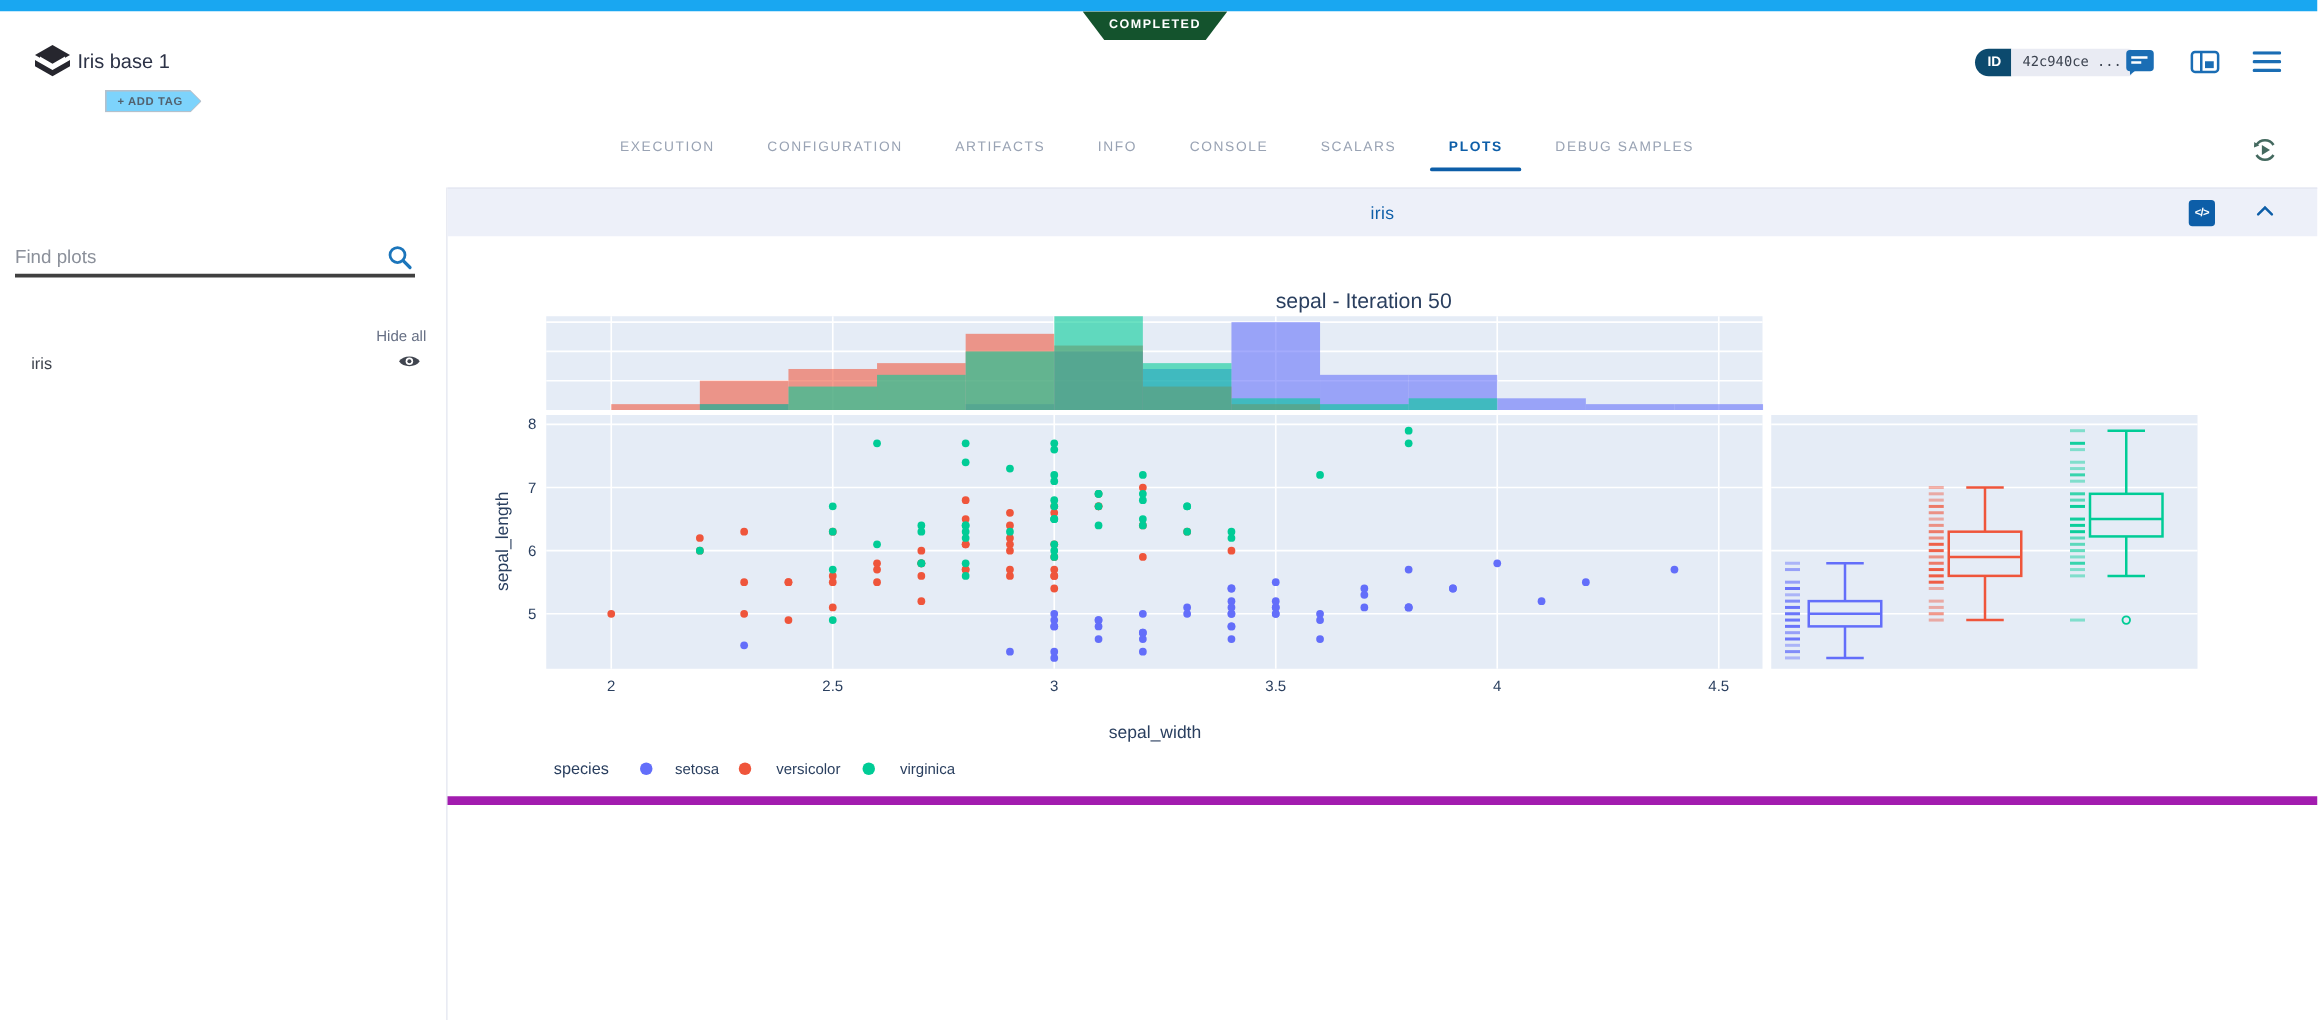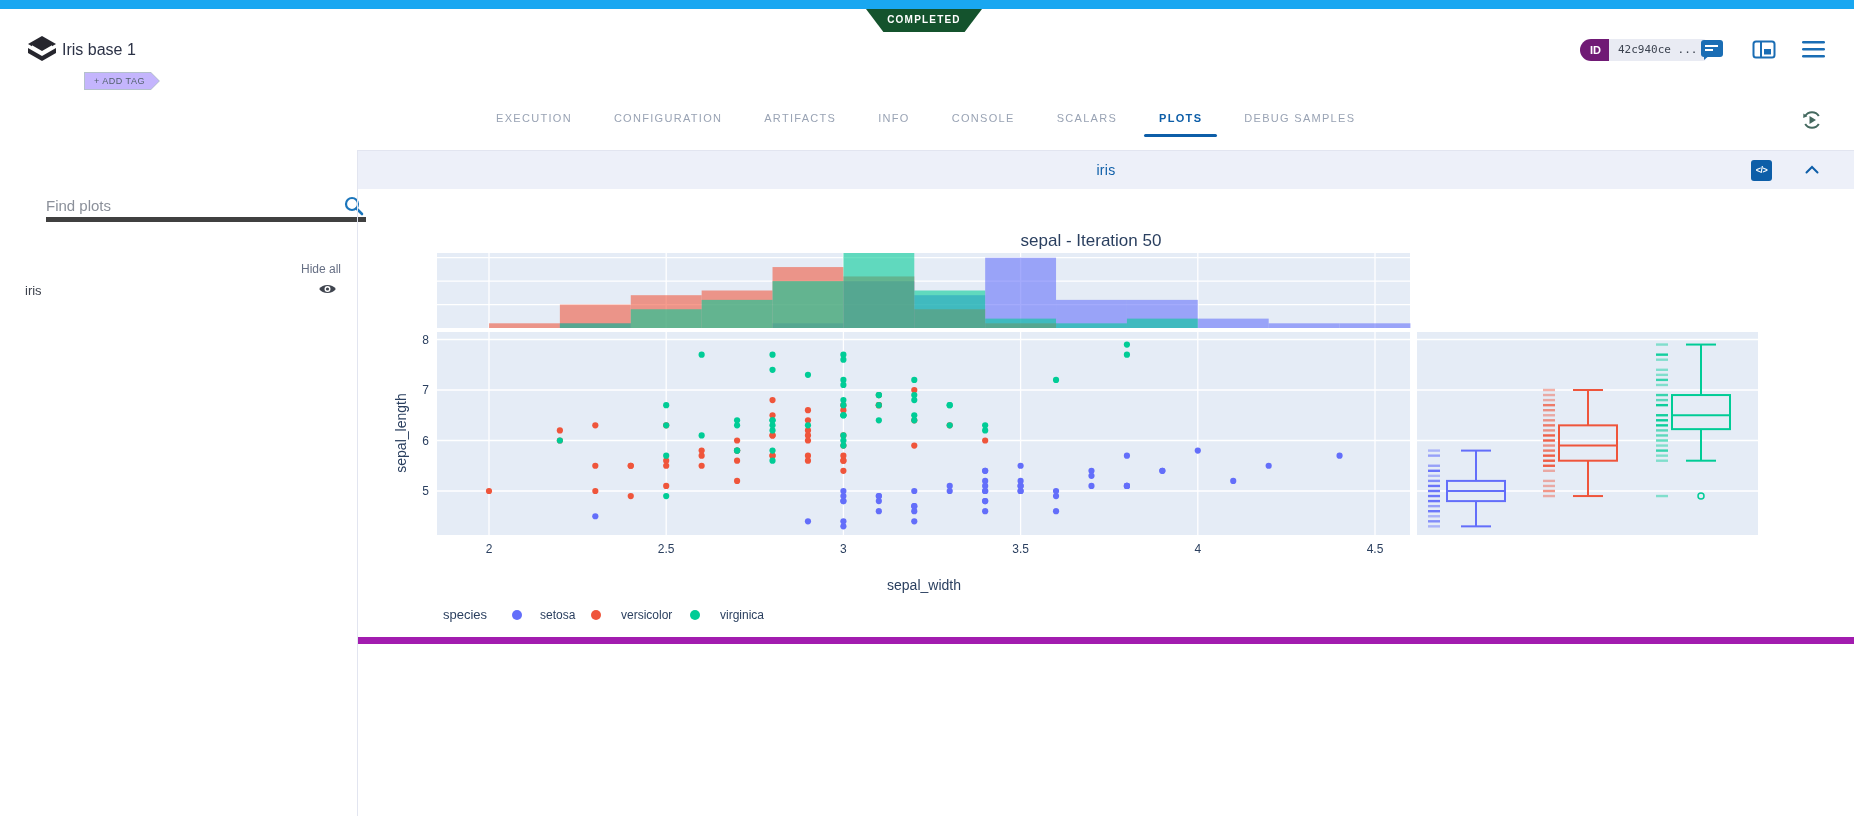--- a/index.html
+++ b/index.html
@@ -14,41 +14,41 @@
     color:#fff; font-size:10px; font-weight:bold; letter-spacing:1.2px;
     text-align:center; line-height:21px; }
 
   
   .logo { left:26px; top:36px; }
   .exp-title { left:62px; top:41px; font-size:16px; color:#2c3246; font-weight:500; }
   .tag-chip { left:84px; top:72px; height:18px;
     clip-path:polygon(0 0,calc(100% - 9px) 0,100% 50%,calc(100% - 9px) 100%,0 100%);
     background:#b4c0cc; padding:1px; }
   .tag-chip-inner { clip-path:polygon(0 0,calc(100% - 8px) 0,100% 50%,calc(100% - 8px) 100%,0 100%);
-    background:#c4b5fd; height:16px; font-size:9px; color:#52616e; letter-spacing:.5px;
-    line-height:16px; padding:0 14px 0 9px; font-weight:normal; }
+    background:#7dd3fc; height:16px; font-size:9px; color:#52616e; letter-spacing:.5px;
+    line-height:16px; padding:0 14px 0 9px; font-weight:bold; }
   .id-badge { left:1580px; top:39px; height:22px; display:flex; align-items:stretch; }
-  .id-key { background:#701a75; color:#fff; font-size:11px; font-weight:bold;
+  .id-key { background:#0c4a6e; color:#fff; font-size:11px; font-weight:bold;
     border-radius:11px 0 0 11px; padding:0 8px 0 10px; line-height:22px; }
   .id-val { background:#e9ebf3; color:#3c4350; font-family:"DejaVu Sans Mono", monospace;
     font-size:11px; line-height:22px; padding:0 9px; border-radius:0 3px 3px 0; }
   .hicon { top:39px; cursor:pointer; }
 
   
   .tabbar { left:475px; top:103px; height:34px; display:flex; }
   .tab { padding:0 21px; font-size:11px; letter-spacing:1.3px; color:#99a3b4;
     font-weight:500; line-height:30px; cursor:pointer; position:relative; }
   .tab.active { color:#0d5ea8; font-weight:bold; }
   .tab.active::after { content:""; position:absolute; left:6px; right:6px; bottom:0;
     height:3px; background:#0d5ea8; border-radius:2px; }
   .refresh-btn { left:1800px; top:108px; cursor:pointer; }
 
   
   .search-wrap { left:12px; top:190px; width:320px; height:32px;
-    border-bottom:5px solid #404040;margin-left:34px; }
+    border-bottom:3px solid #404040; }
   .search-input { border:none; outline:none; width:280px; height:30px; font-size:15px;
     color:#3c4350; background:transparent; font-family:"Liberation Sans",sans-serif; }
   .search-input::placeholder { color:#8b909a; }
   .search-icon { position:absolute; right:2px; top:5px; }
   .hide-all { left:240px; top:238px; width:101px; text-align:right; font-size:12px;
     color:#666f84; cursor:pointer;margin-top:24px; }
   .plot-item { left:0; top:270px; width:357px; height:40px; display:flex;
     align-items:center; cursor:pointer; }
   .plot-item-label { margin-left:25px; font-size:13px; color:#3d424d; }
   .eye-btn { position:absolute; right:20px; top:11px; cursor:pointer; }

